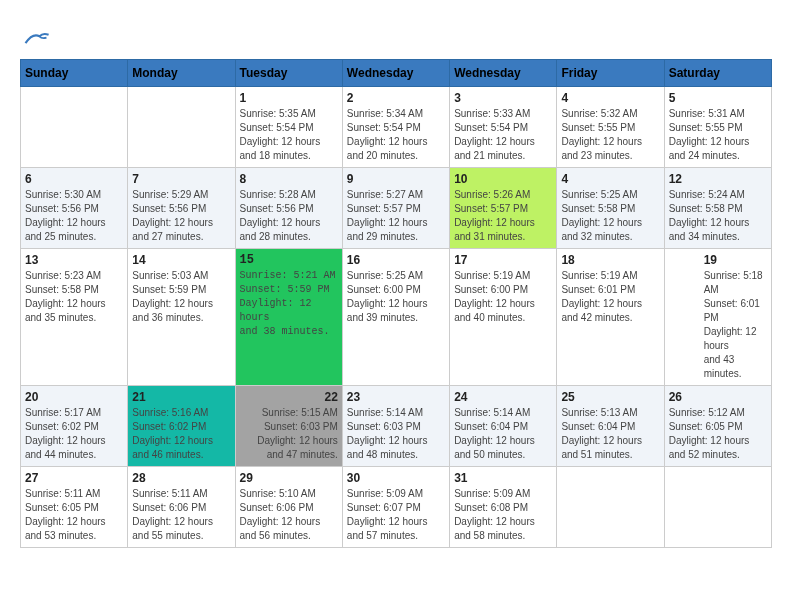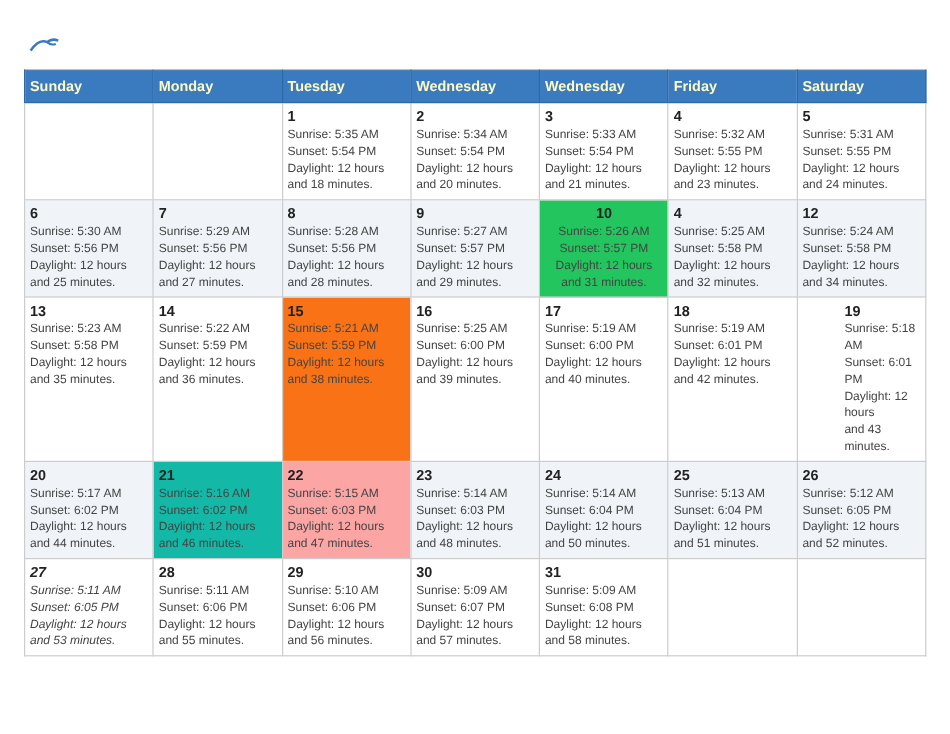--- a/index.html
+++ b/index.html
@@ -39,21 +39,21 @@
       color: #555;
       font-weight: normal;
     }
     .calendar {
       width: 100%;
       border-collapse: collapse;
       font-size: 11px;
     }
     .calendar th {
       background: #3a7abf;
-      color: #fef9c3;
+      color: #000000;
       padding: 6px 4px;
       text-align: left;
       font-size: 12px;
       border: 1px solid #2d6aa5;
     }
     .calendar td {
       border: 1px solid #ccc;
       vertical-align: top;
       padding: 4px;
       width: calc(100% / 7);
@@ -192,21 +192,21 @@
       </td>
         <td style="background: rgb(240, 244, 249);">
         <span class="day-number">9</span>
         <div class="day-info">
           <span>Sunrise: 5:27 AM</span><br>
           <span>Sunset: 5:57 PM</span><br>
           <span>Daylight: 12 hours</span><br>
           <span>and 29 minutes.</span>
         </div>
       </td>
-        <td style="background: #22c55e; text-align: center;">
+        <td style="background: #bef264;">
         <span class="day-number">10</span>
         <div class="day-info">
           <span>Sunrise: 5:26 AM</span><br>
           <span>Sunset: 5:57 PM</span><br>
           <span>Daylight: 12 hours</span><br>
           <span>and 31 minutes.</span>
         </div>
       </td>
         <td style="background: rgb(240, 244, 249);">
         <span class="day-number">4</span>
@@ -233,27 +233,27 @@
         <div class="day-info">
           <span>Sunrise: 5:23 AM</span><br>
           <span>Sunset: 5:58 PM</span><br>
           <span>Daylight: 12 hours</span><br>
           <span>and 35 minutes.</span>
         </div>
       </td>
         <td style="background: rgb(255, 255, 255);">
         <span class="day-number">14</span>
         <div class="day-info">
-          <span>Sunrise: 5:22 AM</span><br>
+          <span>Sunrise: 5:03 AM</span><br>
           <span>Sunset: 5:59 PM</span><br>
           <span>Daylight: 12 hours</span><br>
           <span>and 36 minutes.</span>
         </div>
       </td>
-        <td style="background: #f97316;">
+        <td style="background: #22c55e; font-family: Liberation Mono, monospace;">
         <span class="day-number">15</span>
         <div class="day-info">
           <span>Sunrise: 5:21 AM</span><br>
           <span>Sunset: 5:59 PM</span><br>
           <span>Daylight: 12 hours</span><br>
           <span>and 38 minutes.</span>
         </div>
       </td>
         <td style="background: rgb(255, 255, 255);">
         <span class="day-number">16</span>
@@ -304,21 +304,21 @@
       </td>
         <td style="background: #14b8a6;">
         <span class="day-number">21</span>
         <div class="day-info">
           <span>Sunrise: 5:16 AM</span><br>
           <span>Sunset: 6:02 PM</span><br>
           <span>Daylight: 12 hours</span><br>
           <span>and 46 minutes.</span>
         </div>
       </td>
-        <td style="background: #fca5a5;">
+        <td style="background: #a3a3a3; text-align: right;">
         <span class="day-number">22</span>
         <div class="day-info">
           <span>Sunrise: 5:15 AM</span><br>
           <span>Sunset: 6:03 PM</span><br>
           <span>Daylight: 12 hours</span><br>
           <span>and 47 minutes.</span>
         </div>
       </td>
         <td style="background: rgb(240, 244, 249);">
         <span class="day-number">23</span>
@@ -351,21 +351,21 @@
         <span class="day-number">26</span>
         <div class="day-info">
           <span>Sunrise: 5:12 AM</span><br>
           <span>Sunset: 6:05 PM</span><br>
           <span>Daylight: 12 hours</span><br>
           <span>and 52 minutes.</span>
         </div>
       </td>
       </tr>
       <tr>
-        <td style="background: rgb(255, 255, 255); font-style: italic;">
+        <td style="background: rgb(255, 255, 255);">
         <span class="day-number">27</span>
         <div class="day-info">
           <span>Sunrise: 5:11 AM</span><br>
           <span>Sunset: 6:05 PM</span><br>
           <span>Daylight: 12 hours</span><br>
           <span>and 53 minutes.</span>
         </div>
       </td>
         <td style="background: rgb(255, 255, 255);">
         <span class="day-number">28</span>

